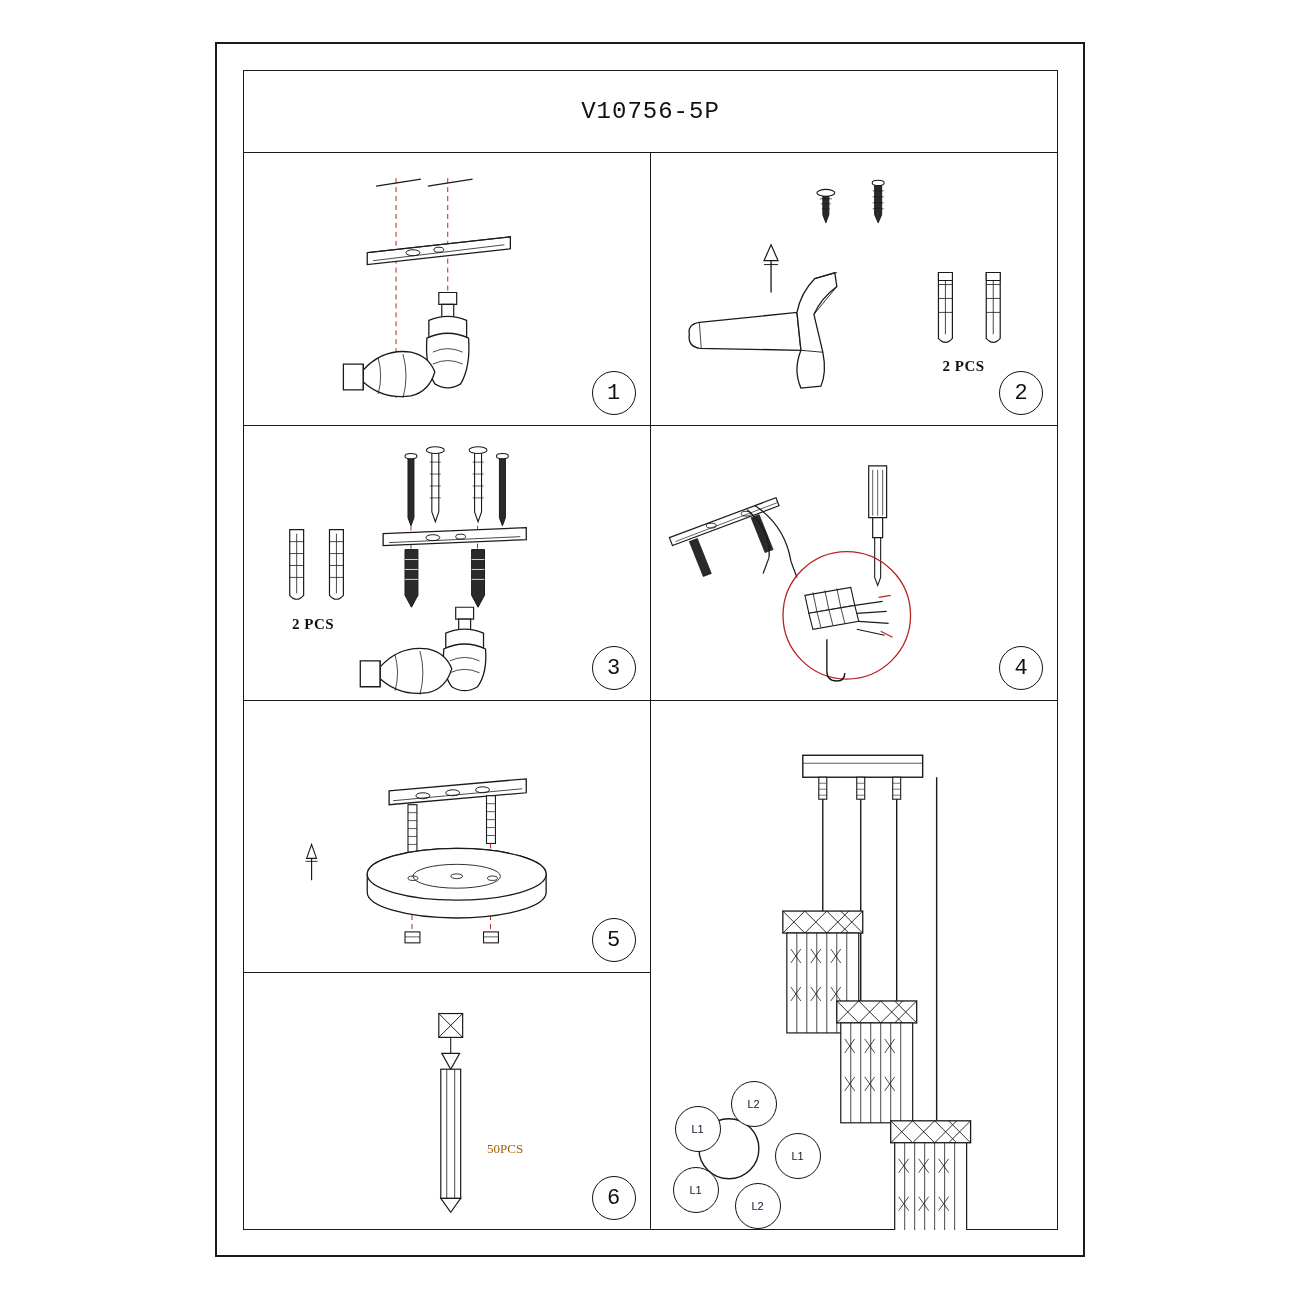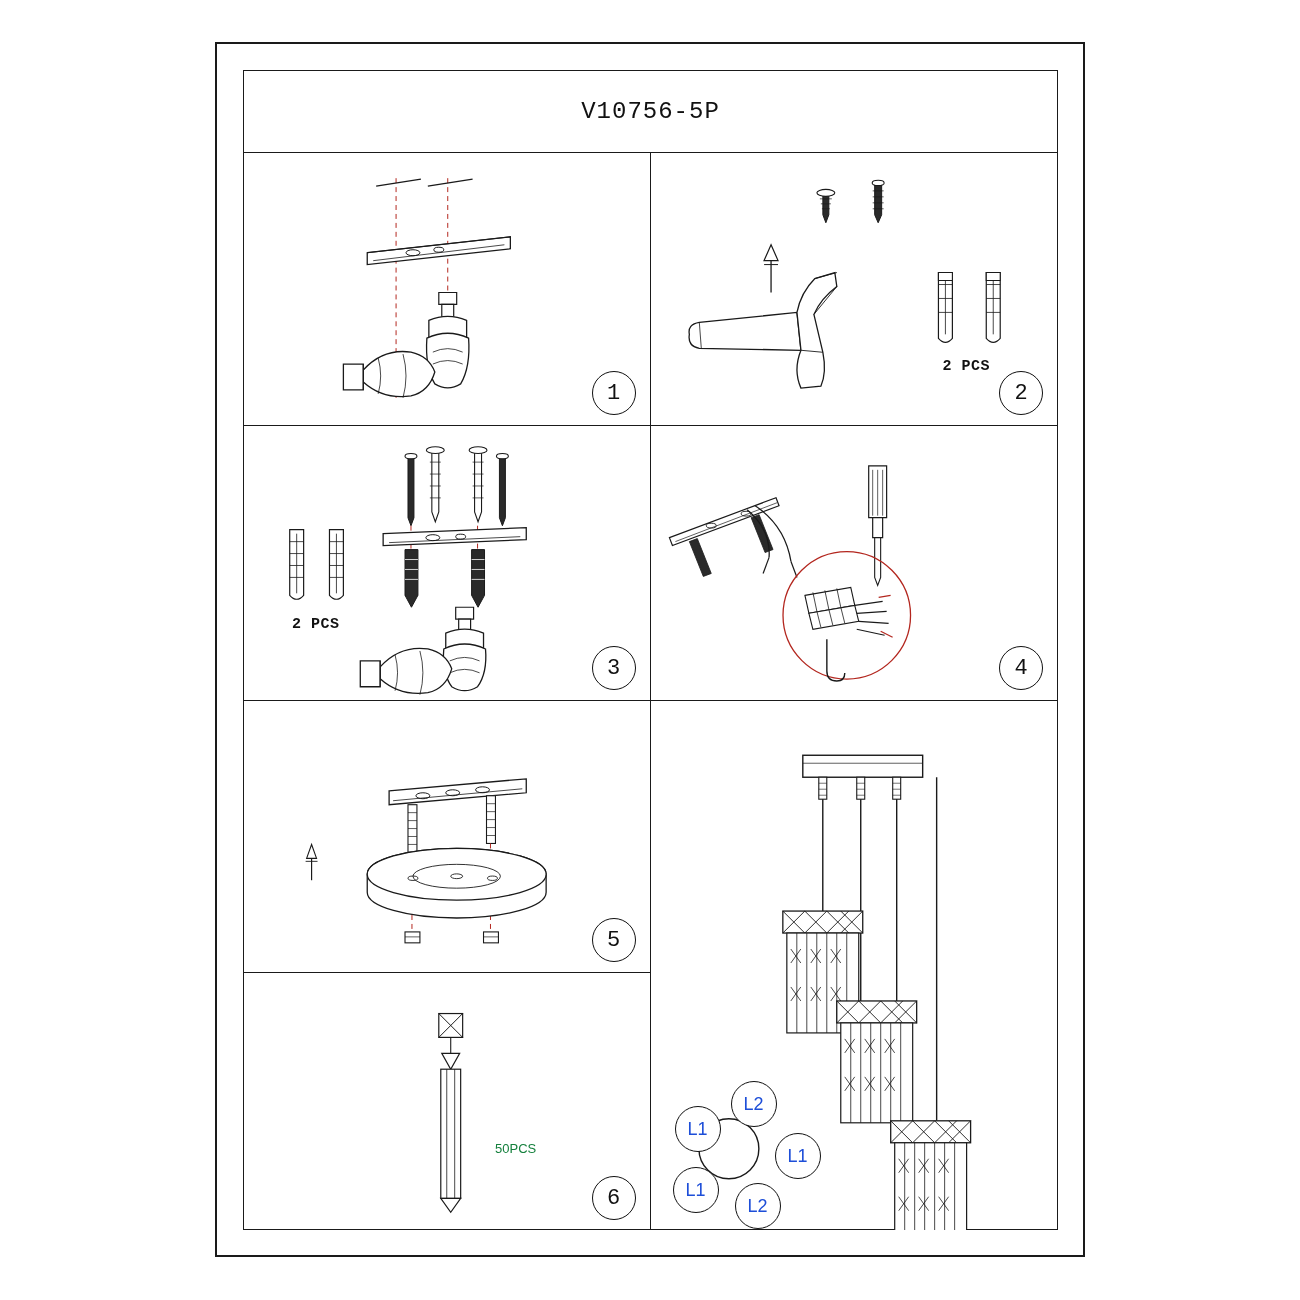--- a/index.html
+++ b/index.html
@@ -73,51 +73,50 @@
     display: flex;
     align-items: center;
     justify-content: center;
     font-family: "Liberation Mono", monospace;
     font-size: 22px;
     color: #111;
     background: #fff;
   }
   .pcs-label {
     position: absolute;
-    font-family: Liberation Mono, monospace;
+    font-family: Liberation Serif, serif;
     font-weight: bold;
     font-size: 15px;
     color: #111;
     letter-spacing: 0.5px;
   }
   .qty-label {
     position: absolute;
-    font-family: Liberation Sans, sans-serif;
+    font-family: Liberation Serif, serif;
     font-size: 12px;
-    color: #15803d;
-    margin-left: 8px;
+    color: #a16207;
   }
   svg { display: block; }
   .svgfull {
     position: absolute;
     left: 0; top: 0;
     width: 100%;
     height: 100%;
   }
   .lbl-circle {
     position: absolute;
     border: 1.4px solid #111;
     border-radius: 50%;
     background: #fff;
     display: flex;
     align-items: center;
     justify-content: center;
     font-family: "Liberation Sans", sans-serif;
-    font-size: 18px;
-    color: #1d4ed8;
+    font-size: 11px;
+    color: #0f172a;
   }
 </style>
 </head>
 <body>
 
 <div class="sheet"></div>
 
 <div class="grid">
 
   <div class="title-band">

